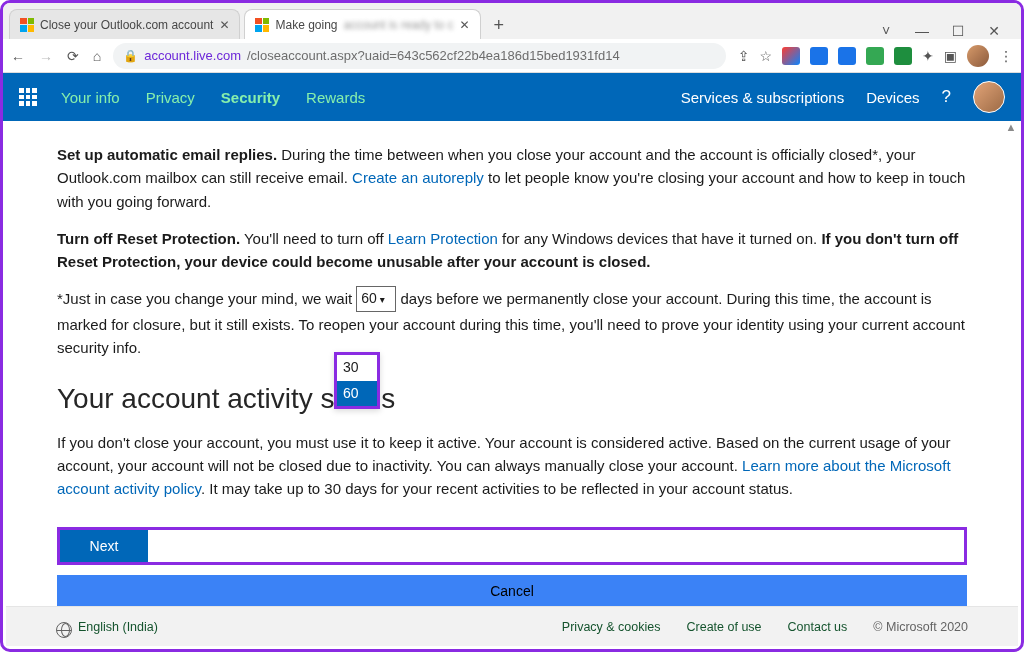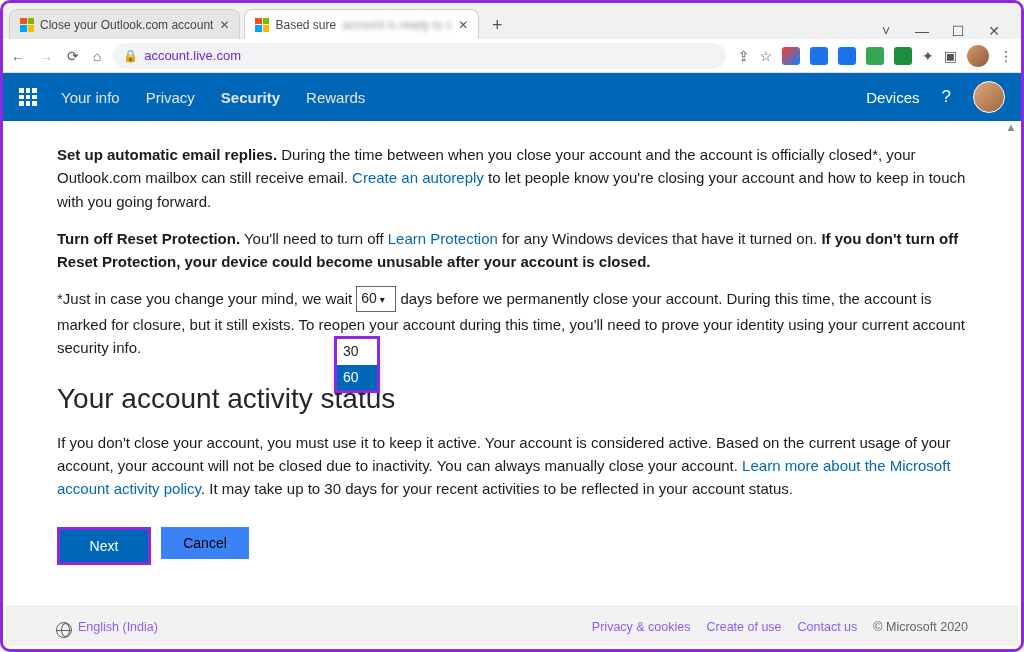--- a/index.html
+++ b/index.html
@@ -65,21 +65,21 @@
   
   .ms-nav {
     height: 48px; background:#0067b8; color:#fff;
     display:flex; align-items:center; padding:0 16px; gap:24px;
     font-size:15px;
   }
   .waffle { width:18px; height:18px; display:grid; grid-template-columns:repeat(3,1fr); grid-template-rows:repeat(3,1fr); gap:2px; cursor:pointer;}
   .waffle i { background:#fff; }
   .ms-brand { font-weight:600; font-size:17px; padding-right:16px; border-right:1px solid rgba(255,255,255,.3);}
   .ms-links { display:flex; gap:26px; align-items:center; }
-  .ms-links a { color:#e5e5e5; text-decoration:none; cursor:pointer; }
+  .ms-links a { color:#86efac; text-decoration:none; cursor:pointer; }
   .ms-links a.active { font-weight:600; }
   .ms-nav-right { margin-left:auto; display:flex; align-items:center; gap:22px;}
   .help-icon { font-size:17px; cursor:pointer; }
   .avatar-nav { width:32px; height:32px; border-radius:50%; background:linear-gradient(135deg,#e2a478,#9c6a45); border:1px solid #fff; cursor:pointer;}
   .chev::after { content:" \25BE"; font-size:11px; }
   
   .page {
     padding: 12px 54px 10px;
     height: calc(100% - 36px - 34px - 48px - 40px);
     overflow:hidden;
@@ -92,40 +92,40 @@
   .page a.link { color:#0067b8; text-decoration:none; cursor:pointer; }
   .page b { font-weight:600; }
   h2.status-title { font-weight:400; font-size:28px; margin:18px 0 10px; color:#262626; }
   .wait-select {
     display:inline-block; border:1px solid #666; padding:1px 4px; font-size:14px;
     position:relative; top:-1px; min-width:40px; text-align:left; cursor:pointer;
   }
   .wait-select::after{ content:" \25BE"; font-size:10px;}
   .dropdown {
     position:absolute; border:3px solid #8a2be2; background:#fff;
-    width:46px; left:331px; top:215px; box-shadow:0 2px 6px rgba(0,0,0,.15);
+    width:46px; left:331px; top:231px; box-shadow:0 2px 6px rgba(0,0,0,.15);
     font-size:14px;
   }
   .dropdown div { padding:2px 6px; cursor:pointer; }
   .dropdown div.sel { background:#0067b8; color:#fff; }
-  .btn-row { margin-top:26px; display:flex; gap:10px; }
+  .btn-row { margin-top:26px; display:flex; gap:10px;flex-direction:column; }
   .btn { min-width:88px; height:32px; display:flex; align-items:center; justify-content:center;
     font-size:14px; cursor:pointer; border:none; }
   .btn-primary { background:#0067b8; color:#fff; }
   .btn-primary-wrap { border:3px solid #8a2be2; display:inline-block; }
   .btn-secondary { background:#3b82f6; color:#000; }
   
   .footer {
     position:absolute; bottom:3px; left:3px; right:3px;
     height:40px; background:#f2f2f2; color:#636363;
     display:flex; align-items:center; padding:0 50px; font-size:12.5px;
     border-top:1px solid #e5e5e5;
   }
-  .footer .flinks { margin-left:auto; display:flex; gap:16px; }
-  .footer a { color:#8b5cf6; text-decoration:none; cursor:pointer;}
+  .footer .flinks { margin-left:auto; display:flex; gap:26px; }
+  .footer a { color:#14532d; text-decoration:none; cursor:pointer;}
   .globe { width:16px; height:16px; border:1.5px solid #636363; border-radius:50%;
     display:inline-block; margin-right:6px; position:relative; top:3px;}
   .globe::before{content:""; position:absolute; left:0; right:0; top:50%; border-top:1px solid #636363;}
   .globe::after{content:""; position:absolute; top:0; bottom:0; left:50%; width:7px; margin-left:-3.5px; border:1px solid #636363; border-radius:50%;}
   .scroll-ind { position:absolute; right:3px; top:118px; width:14px;}
   .scroll-ind .arrow { color:#8a8a8a; font-size:11px; text-align:center; cursor:pointer;}
 </style>
 </head>
 <body>
 
@@ -140,21 +140,21 @@
     <span>Close your Outlook.com account</span>
     <span class="close">✕</span>
   </div>
   <div class="tab">
     <span class="ms-logo">
         <i></i>
         <i></i>
         <i></i>
         <i></i>
       </span>
-    <span>Based sure</span>
+    <span>Make going</span>
     <span style="filter:blur(2px);color:#999">account is ready to c</span>
     <span class="close">✕</span>
   </div>
   <div class="new-tab">+</div>
   <div class="win-controls">
     <span>˅</span>
     <span>—</span>
     <span>☐</span>
     <span>✕</span>
   </div>
@@ -163,20 +163,21 @@
 <div class="addr-bar">
   <div class="addr-icons-left">
     <span>←</span>
     <span style="color:#bbb">→</span>
     <span>⟳</span>
     <span>⌂</span>
   </div>
   <div class="url-box">
     <span class="lock">🔒</span>
     <span class="url-highlight">account.live.com</span>
+      <span class="url-dim">/closeaccount.aspx?uaid=643c562cf22b4ea186d15bed1931fd14</span>
   </div>
   <div class="addr-icons-right">
     <span>⇪</span>
     <span>☆</span>
     <span class="ext-icon" style="background:linear-gradient(135deg,#ff3b30,#0a84ff)"></span>
     <span class="ext-icon" style="background:#1a73e8"></span>
     <span class="ext-icon" style="background:#1a73e8;position:relative"></span>
     <span class="ext-icon" style="background:#34a853"></span>
     <span class="ext-icon" style="background:#1e8e3e"></span>
     <span style="color:#555">✦</span>
@@ -198,20 +199,21 @@
       <i></i>
       <i></i>
     </span>
   <div class="ms-links">
     <a>Your info</a>
     <a>Privacy</a>
     <a class="active">Security</a>
     <a>Rewards</a>
   </div>
   <div class="ms-nav-right">
+    <a>Services &amp; subscriptions</a>
     <a>Devices</a>
     <span class="help-icon">?</span>
     <span class="avatar-nav"></span>
   </div>
 </div>
 
 <div class="scroll-ind">
   <div class="arrow">▲</div>
 </div>
 

